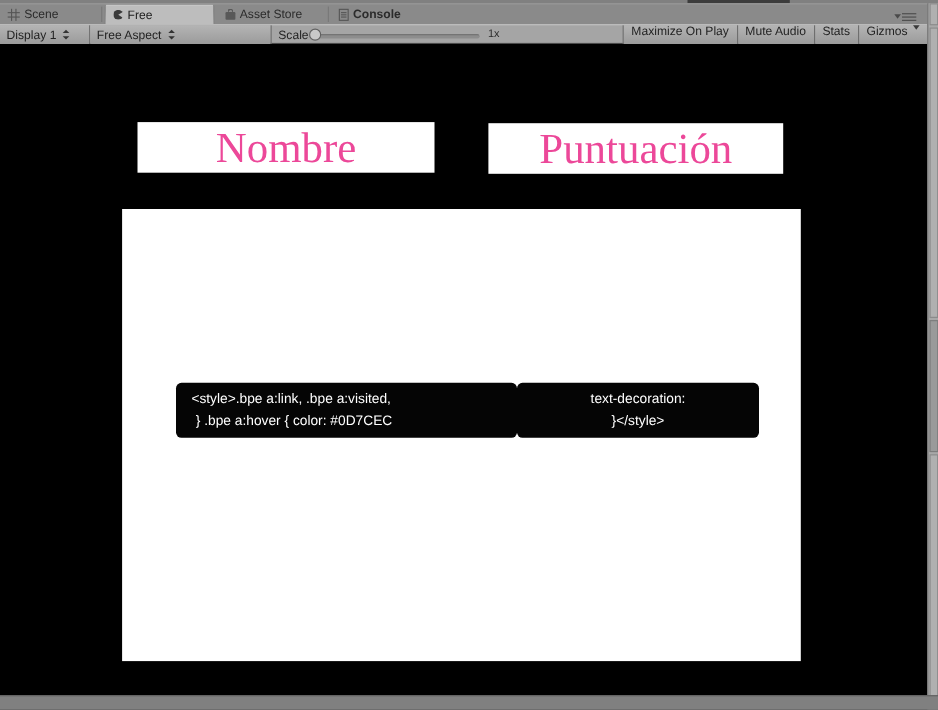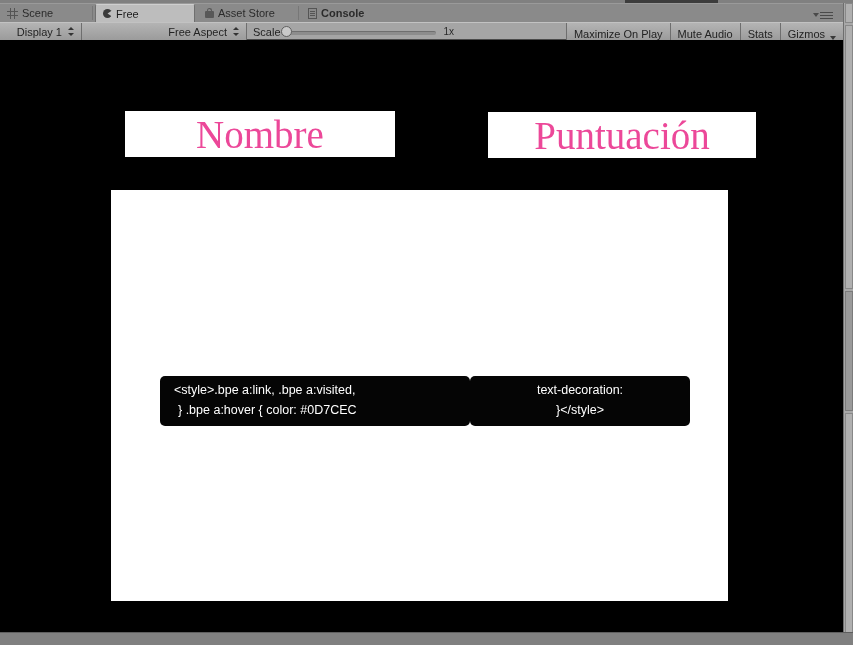--- a/index.html
+++ b/index.html
@@ -147,21 +147,21 @@
     height: 17px;
     padding: 0 6px;
     box-sizing: border-box;
     border-right: 1px solid #6e6e6e;
     background: linear-gradient(#b4b4b4, #9b9b9b);
     white-space: nowrap;
     justify-content: space-between;
   }
   .tb-cell.plain { background: none; border-right: none; }
   .dropdown {
-    display: flex; align-items: center; justify-content: flex-end;
+    display: flex; align-items: center; justify-content: flex-start;
     gap: 6px;
   }
   .dd-arrows {
     display:inline-block; position:relative; width:7px; height:11px;
   }
   .dd-arrows::before {
     content:""; position:absolute; left:0; top:1px;
     border-left:3px solid transparent; border-right:3px solid transparent;
     border-bottom:3px solid #333;
   }
@@ -189,21 +189,21 @@
   .slider-track .knob {
     position:absolute; left:0px; top:3px;
     width:11px; height:11px; border-radius:50%;
     background:#c9c9c9; border:1px solid #606060;
     box-sizing:border-box;
   }
   .scale-val { padding-left: 8px; font-size:10px; color:#2a2a2a; }
 
   .tb-right { margin-left:auto; display:flex; align-items:stretch; }
   .tb-btn {
-    display:flex; align-items:flex-end; padding:0 7px; height:17px;
+    display:flex; align-items:flex-start; padding:0 7px; height:17px;
     box-sizing:border-box;
     border-left:1px solid #6e6e6e;
     background: linear-gradient(#b4b4b4, #9b9b9b);
     white-space:nowrap;
   }
   .tb-btn .mini-caret {
     width:0;height:0;margin-left:5px;
     border-left:3px solid transparent;border-right:3px solid transparent;
     border-top:4px solid #3a3a3a;
   }
@@ -225,33 +225,32 @@
     font-family:"Liberation Serif", serif;
     line-height:1;
   }
   #lbl-nombre {
     left:125px; top:71px; width:270px; height:46px;
     font-size: 39px;
   }
   #lbl-punt {
     left:444px; top:72px; width:268px; height:46px;
     font-size: 39px;
-    margin-left: 44px;
   }
 
   .white-panel {
     position:absolute;
     left:111px; top:150px;
     width:617px; height:411px;
     background:#ffffff;
   }
 
   .code-strip {
     position:absolute;
-    top:336px; height:50px;
+    top:308px; height:50px;
     background:#050505;
     border-radius:5px;
     color:#ffffff;
     font-size:12.5px;
     display:flex; flex-direction:column;
     justify-content:center;
     align-items:center;
     text-align:center;
     line-height:1.25;
   }

